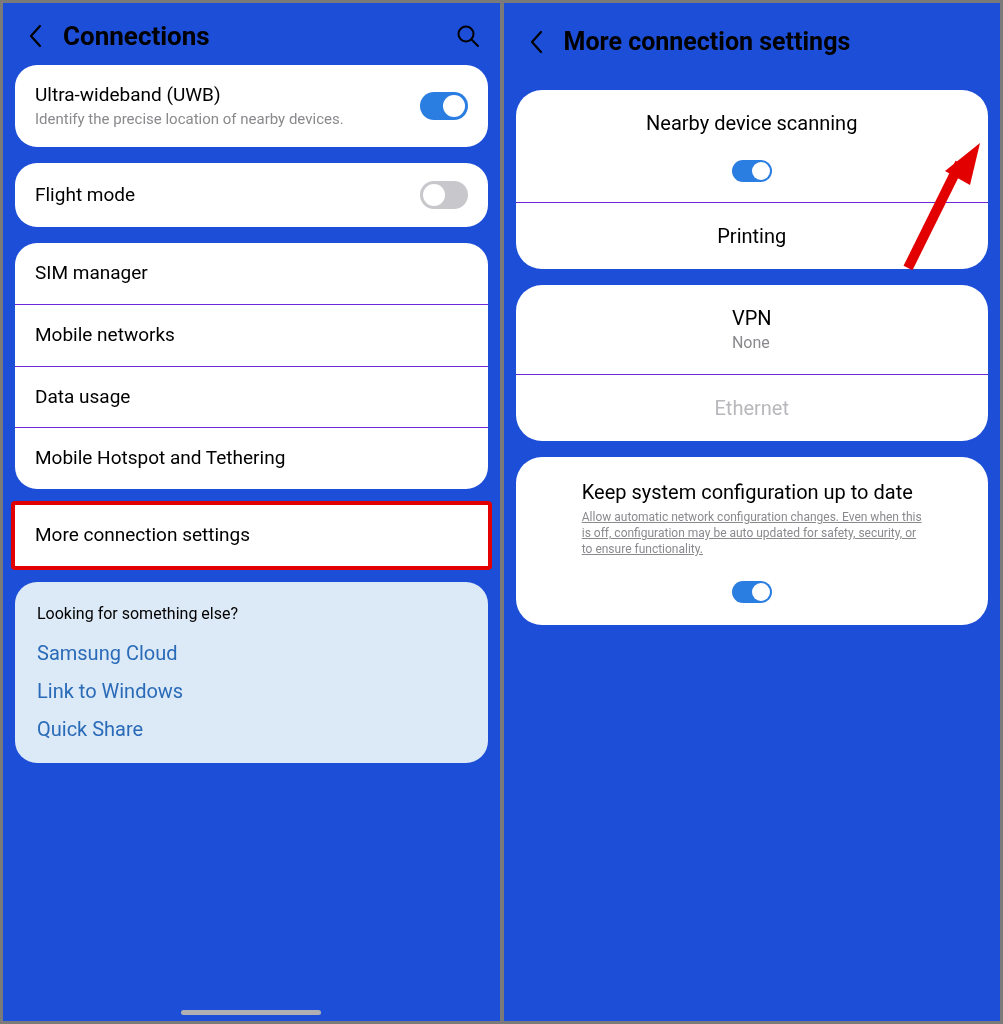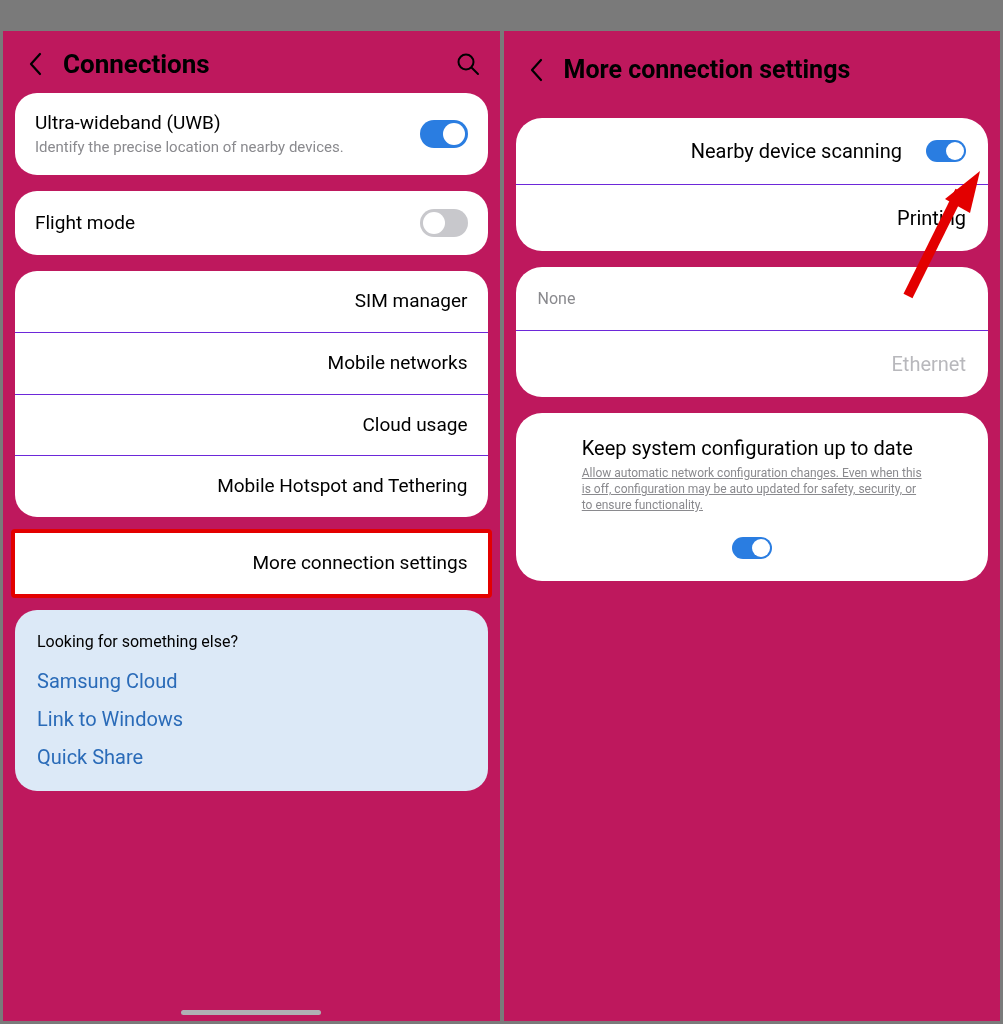--- a/index.html
+++ b/index.html
@@ -10,27 +10,26 @@
     }
     body {
       background: #7a7a7a;
       display: flex;
       gap: 4px;
       padding: 3px;
       width: 1003px;
       height: 1024px;
     }
     .panel {
-      background: #be185d;
+      background: #1d4ed8;
       flex: 1;
       display: flex;
       flex-direction: column;
       position: relative;
       overflow: hidden;
-      margin-top: 28px;
     }
     .header {
       display: flex;
       align-items: center;
       padding: 18px 20px 14px 20px;
       gap: 16px;
     }
     .header-right {
       padding-top: 24px;
     }
@@ -72,26 +71,27 @@
       margin-bottom: 16px;
       overflow: hidden;
     }
     .card-right {
       border-radius: 26px;
     }
     .item {
       padding: 18px 20px;
       display: flex;
       align-items: center;
-      justify-content: flex-end;
+      justify-content: flex-start;
       cursor: pointer;
       gap: 24px;
     }
     .item-right {
       padding: 20px 22px;
+      flex-direction: column;
     }
     .item + .item {
       border-top: 1px solid #6d28d9;
     }
     .item-text {
       flex: 1;
     }
     .item-title {
       font-size: 19px;
       color: #000;
@@ -253,21 +253,21 @@
     </div>
 
     <div class="card">
       <div class="item">
         <div class="item-title">SIM manager</div>
       </div>
       <div class="item">
         <div class="item-title">Mobile networks</div>
       </div>
       <div class="item">
-        <div class="item-title">Cloud usage</div>
+        <div class="item-title">Data usage</div>
       </div>
       <div class="item">
         <div class="item-title">Mobile Hotspot and Tethering</div>
       </div>
     </div>
 
     <div class="highlighted">
       <div class="item">
         <div class="item-title">More connection settings</div>
       </div>
@@ -302,20 +302,21 @@
           </div>
       </div>
       <div class="item item-right">
         <div class="item-title item-title-right">Printing</div>
       </div>
     </div>
 
     <div class="card card-right">
       <div class="item item-right">
         <div class="item-text">
+          <div class="item-title item-title-right">VPN</div>
           <div class="item-subtitle item-subtitle-right">None</div>
         </div>
       </div>
       <div class="item item-right item-disabled">
         <div class="item-title item-title-right">Ethernet</div>
       </div>
     </div>
 
     <div class="card card-right">
       <div class="item item-keep">

